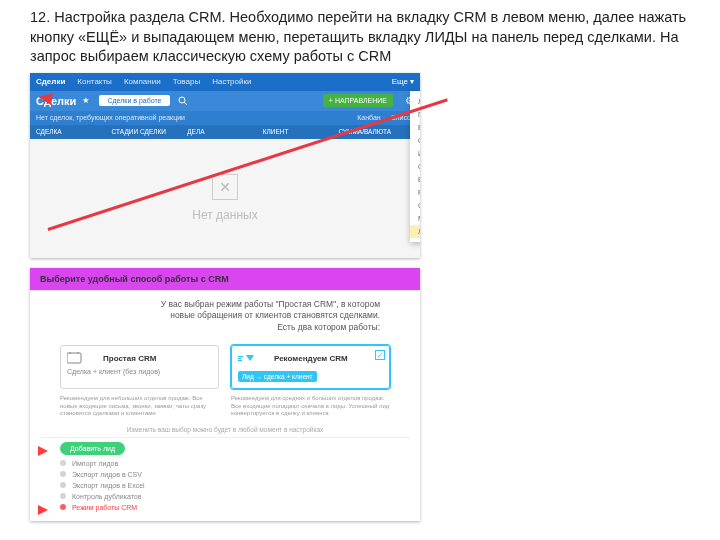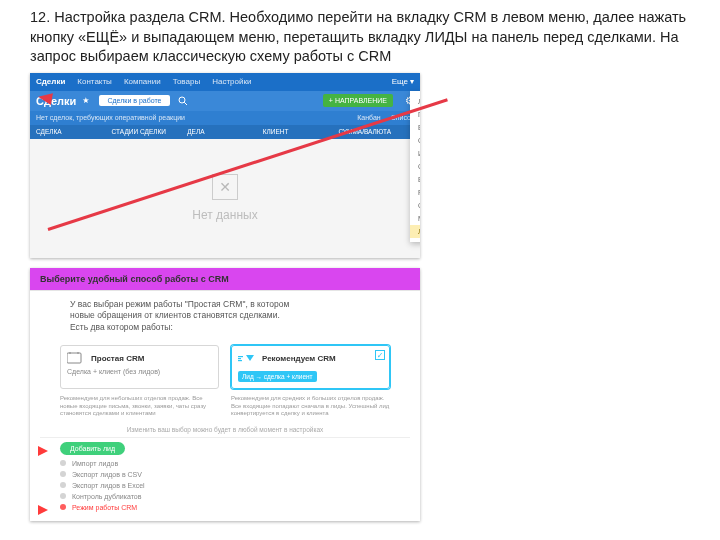--- a/index.html
+++ b/index.html
@@ -33,25 +33,25 @@
   .s1-menu .highlight { background: #fdeeb3; color: #8a6d00; }
 
   
   .arrow-line { position: absolute; width: 420px; height: 3px; background: #e63946; top: 155px; left: 18px; transform: rotate(-18deg); transform-origin: left center; }
   .arrow-head { position: absolute; top: 19px; left: 8px; width: 0; height: 0; border-top: 6px solid transparent; border-bottom: 6px solid transparent; border-right: 14px solid #e63946; transform: rotate(10deg); }
   .shot1-wrap { position: relative; }
 
   
   .shot2 { width: 390px; margin-top: 10px; background: #fff; box-shadow: 0 1px 3px rgba(0,0,0,.3); font-size: 8px; }
   .s2-header { background: #d946ef; border-bottom: 1px solid #e5e5e5; padding: 6px 10px; font-size: 9px; font-weight: bold; color: #333; }
-  .s2-desc { padding: 8px 40px; text-align: left; font-size: 8.5px; color: #555; line-height: 1.35; }
+  .s2-desc { padding: 8px 40px; text-align: right; font-size: 8.5px; color: #555; line-height: 1.35; }
   .s2-cards { display: flex; gap: 12px; padding: 4px 30px 4px; }
   .s2-card { flex: 1; border: 1px solid #d7d7d7; border-radius: 3px; padding: 6px; position: relative; }
   .s2-card.selected { border-color: #2fc6f6; box-shadow: 0 0 0 1px #2fc6f6; }
-  .s2-card-head { display: flex; align-items: center; gap: 8px; font-size: 8px; font-weight: bold; color: #333; margin-bottom: 4px; }
+  .s2-card-head { display: flex; align-items: center; gap: 20px; font-size: 8px; font-weight: bold; color: #333; margin-bottom: 4px; }
   .s2-icon { width: 16px; height: 12px; }
   .s2-sub { font-size: 7px; color: #888; margin-top: 2px; }
   .s2-tag { background: #2fc6f6; color: #fff; font-size: 6.5px; padding: 2px 4px; display: inline-block; border-radius: 2px; margin-top: 3px; }
   .s2-check { position: absolute; top: 4px; right: 4px; width: 10px; height: 10px; border: 1px solid #2fc6f6; color: #2fc6f6; font-size: 8px; display: flex; align-items: center; justify-content: center; }
   .s2-rec { display: flex; gap: 12px; padding: 2px 30px 6px; font-size: 6px; color: #9a9a9a; line-height: 1.25; }
   .s2-rec div { flex: 1; }
   .s2-footer-note { text-align: center; font-size: 6.5px; color: #aaa; padding: 2px 0 4px; }
   .s2-divider { border-top: 1px solid #eee; margin: 0 10px; }
   .s2-links { padding: 4px 30px 8px; position: relative; }
   .s2-link-row { display: flex; align-items: center; gap: 6px; padding: 2px 0; font-size: 7px; color: #888; }

